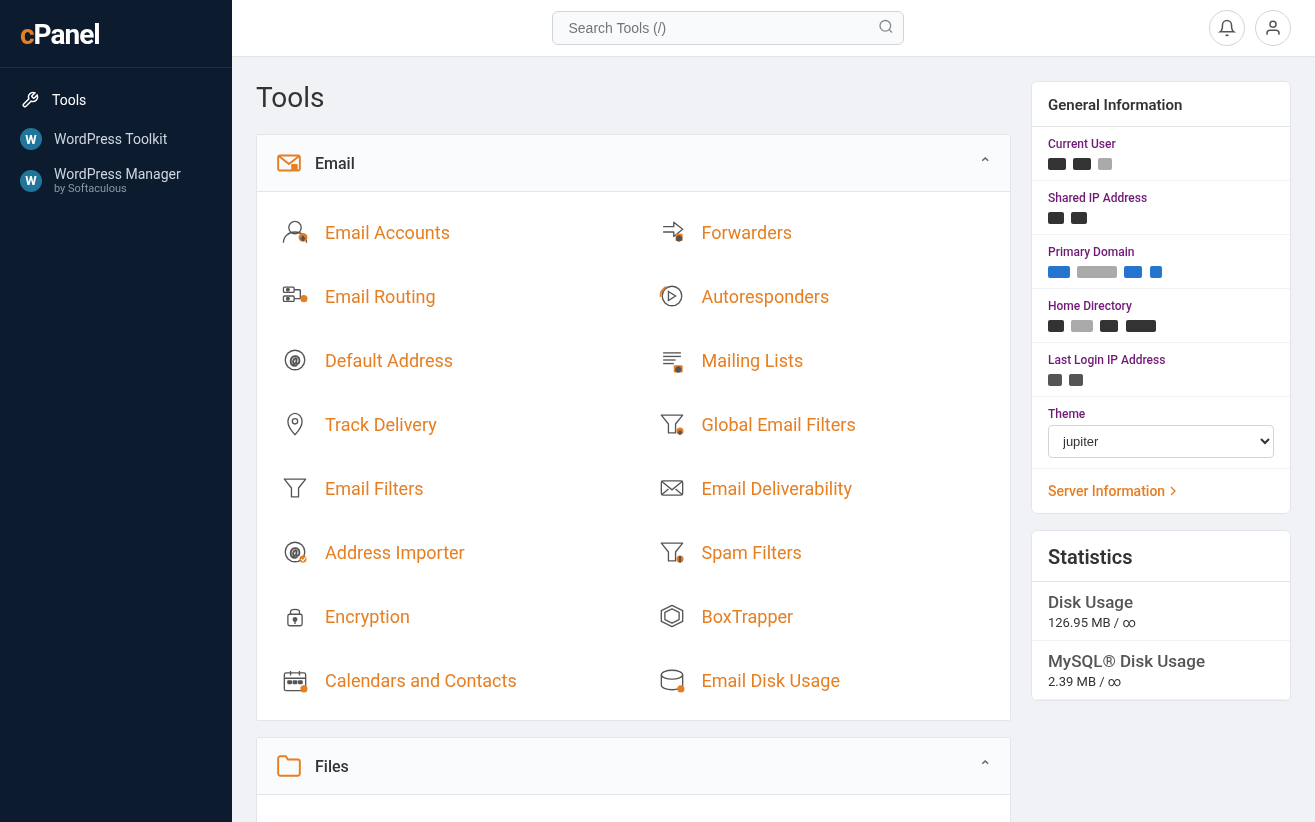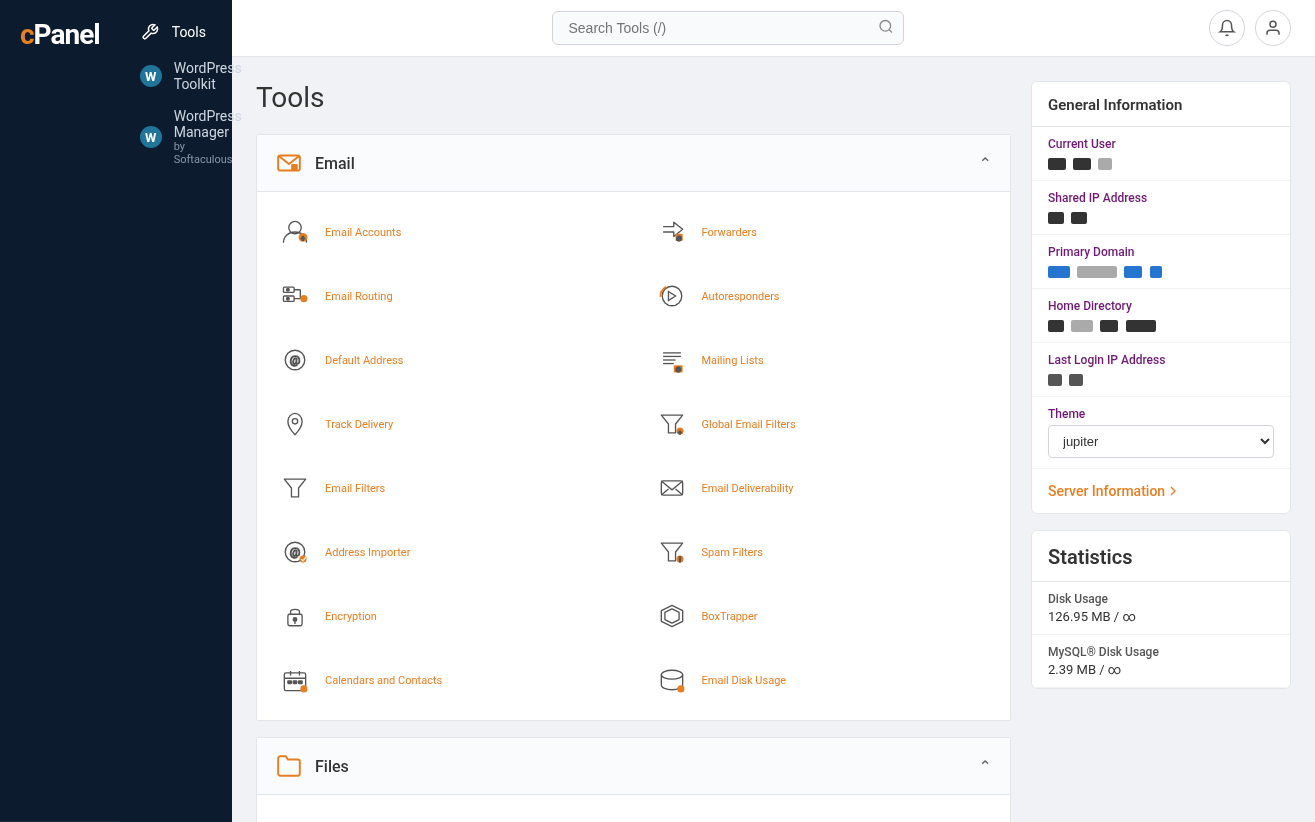--- a/index.html
+++ b/index.html
@@ -5,21 +5,21 @@
     * { box-sizing: border-box; margin: 0; padding: 0; }
     body { font-family: -apple-system, BlinkMacSystemFont, 'Segoe UI', Roboto, sans-serif; background: #f0f2f5; display: flex; height: 100vh; overflow: hidden; }
 
     
     #sidebar {
       width: 232px;
       min-width: 232px;
       background: #0d1b2e;
       color: #fff;
       display: flex;
-      flex-direction: row;
+      flex-direction: column;
       padding-top: 0;
     }
     #sidebar-logo {
       padding: 18px 20px 16px;
       border-bottom: 1px solid rgba(255,255,255,0.08);
     }
     .cpanel-logo {
       font-size: 28px;
       font-weight: 700;
       color: #fff;
@@ -178,21 +178,21 @@
       cursor: pointer;
       border-radius: 4px;
       transition: background 0.1s;
     }
     .tool-item-icon {
       width: 36px; height: 36px;
       display: flex; align-items: center; justify-content: center;
       flex-shrink: 0;
     }
     .tool-item-label {
-      font-size: 11px;
+      font-size: 18px;
       color: #e67e22;
       font-weight: 400;
     }
 
     
     .tool-svg { width: 32px; height: 32px; stroke: #555; fill: none; stroke-width: 1.5; }
     .email-icon-svg { width: 26px; height: 26px; stroke: #e67e22; fill: none; stroke-width: 1.8; }
 
     
     #right-panel {
@@ -258,21 +258,21 @@
       font-size: 20px;
       font-weight: 600;
       color: #333;
       padding: 14px 16px 12px;
       border-bottom: 1px solid #e2e6ea;
     }
     .stat-row {
       padding: 10px 16px;
       border-bottom: 1px solid #f0f2f5;
     }
-    .stat-label { font-size: 12px; color: #555; margin-bottom: 3px; font-weight: 500; }
+    .stat-label { font-size: 17px; color: #555; margin-bottom: 3px; font-weight: 500; }
     .stat-value { font-size: 13px; color: #333; }
   </style>
 </head>
 <body>
 
 <div id="sidebar">
   <div id="sidebar-logo">
     <div class="cpanel-logo">
       <span>c</span>Panel
     </div>

